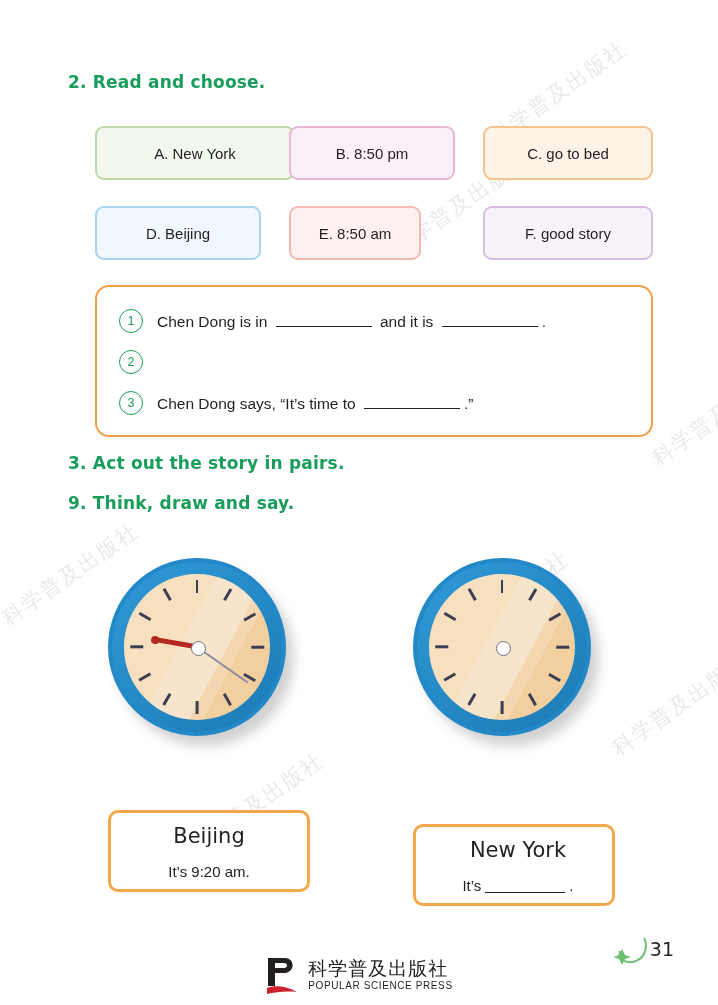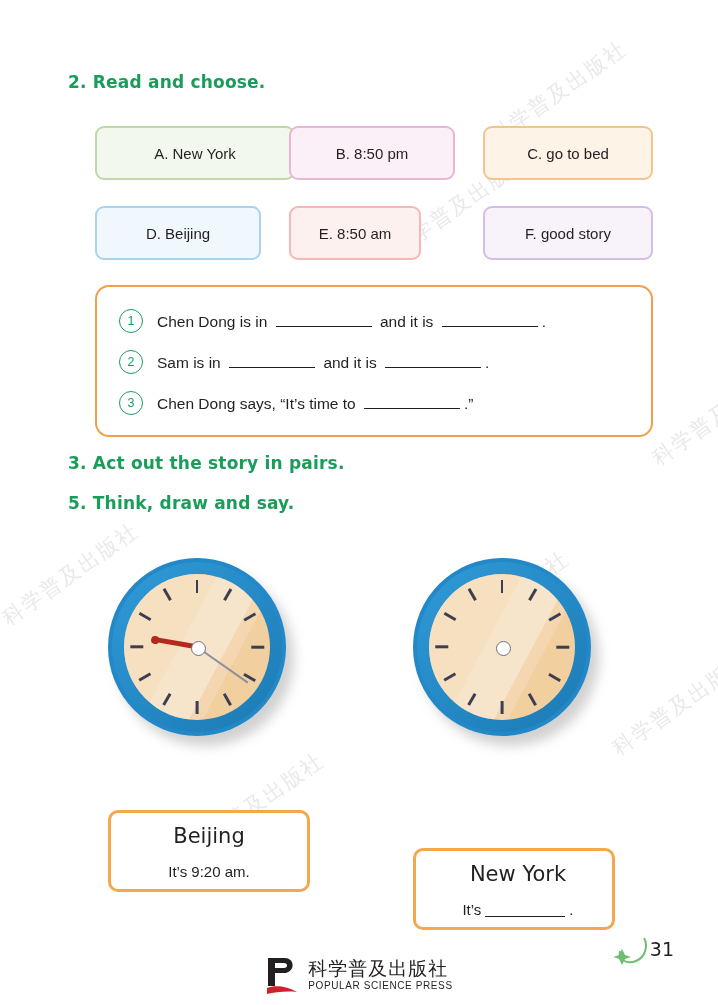--- a/index.html
+++ b/index.html
@@ -236,21 +236,21 @@
     position: absolute;
     width: 202px;
     height: 82px;
     border: 3px solid #f3a84c;
     border-radius: 10px;
     background: #ffffff;
     box-sizing: border-box;
     text-align: center;
   }
   .label-card.left  { left: 108px; top: 810px; }
-  .label-card.right { left: 413px; top: 848px; padding-left: 8px; }
+  .label-card.right { left: 413px; top: 824px; padding-left: 8px; }
   .label-card .city {
     margin-top: 11px;
     font-size: 21px;
     font-family: "DejaVu Sans", sans-serif;
   }
   .label-card .time {
     margin-top: 15px;
     font-size: 15px;
   }
   .label-card .time .blank {
@@ -345,39 +345,33 @@
       <div>
         <span>Chen Dong is in</span>
         <span class="blank"></span>
         <span>and it is</span>
         <span class="blank"></span><span>.</span>
       </div>
     </div>
 
     <div class="s-row r2">
       <div class="num">2</div>
-      <div>
-        <span>Sam is in</span>
-        <span class="blank short"></span>
-        <span>and it is</span>
-        <span class="blank"></span><span>.</span>
-      </div>
     </div>
 
     <div class="s-row r3">
       <div class="num">3</div>
       <div>
         <span>Chen Dong says, “It’s time to</span>
         <span class="blank"></span><span>.”</span>
       </div>
     </div>
   </div>
 
   <div class="heading" style="left:68px; top:453px;">3. Act out the story in pairs.</div>
-  <div class="heading" style="left:68px; top:493px;">5. Think, draw and say.</div>
+  <div class="heading" style="left:68px; top:493px;">9. Think, draw and say.</div>
 
   <div class="clock-wrap left">
     <div class="clock-shadow"></div>
     <div class="clock"></div>
     <div class="face">
       <div class="tick" style="transform:rotate(0deg);"></div>
       <div class="tick" style="transform:rotate(30deg);"></div>
       <div class="tick" style="transform:rotate(60deg);"></div>
       <div class="tick" style="transform:rotate(90deg);"></div>
       <div class="tick" style="transform:rotate(120deg);"></div>

